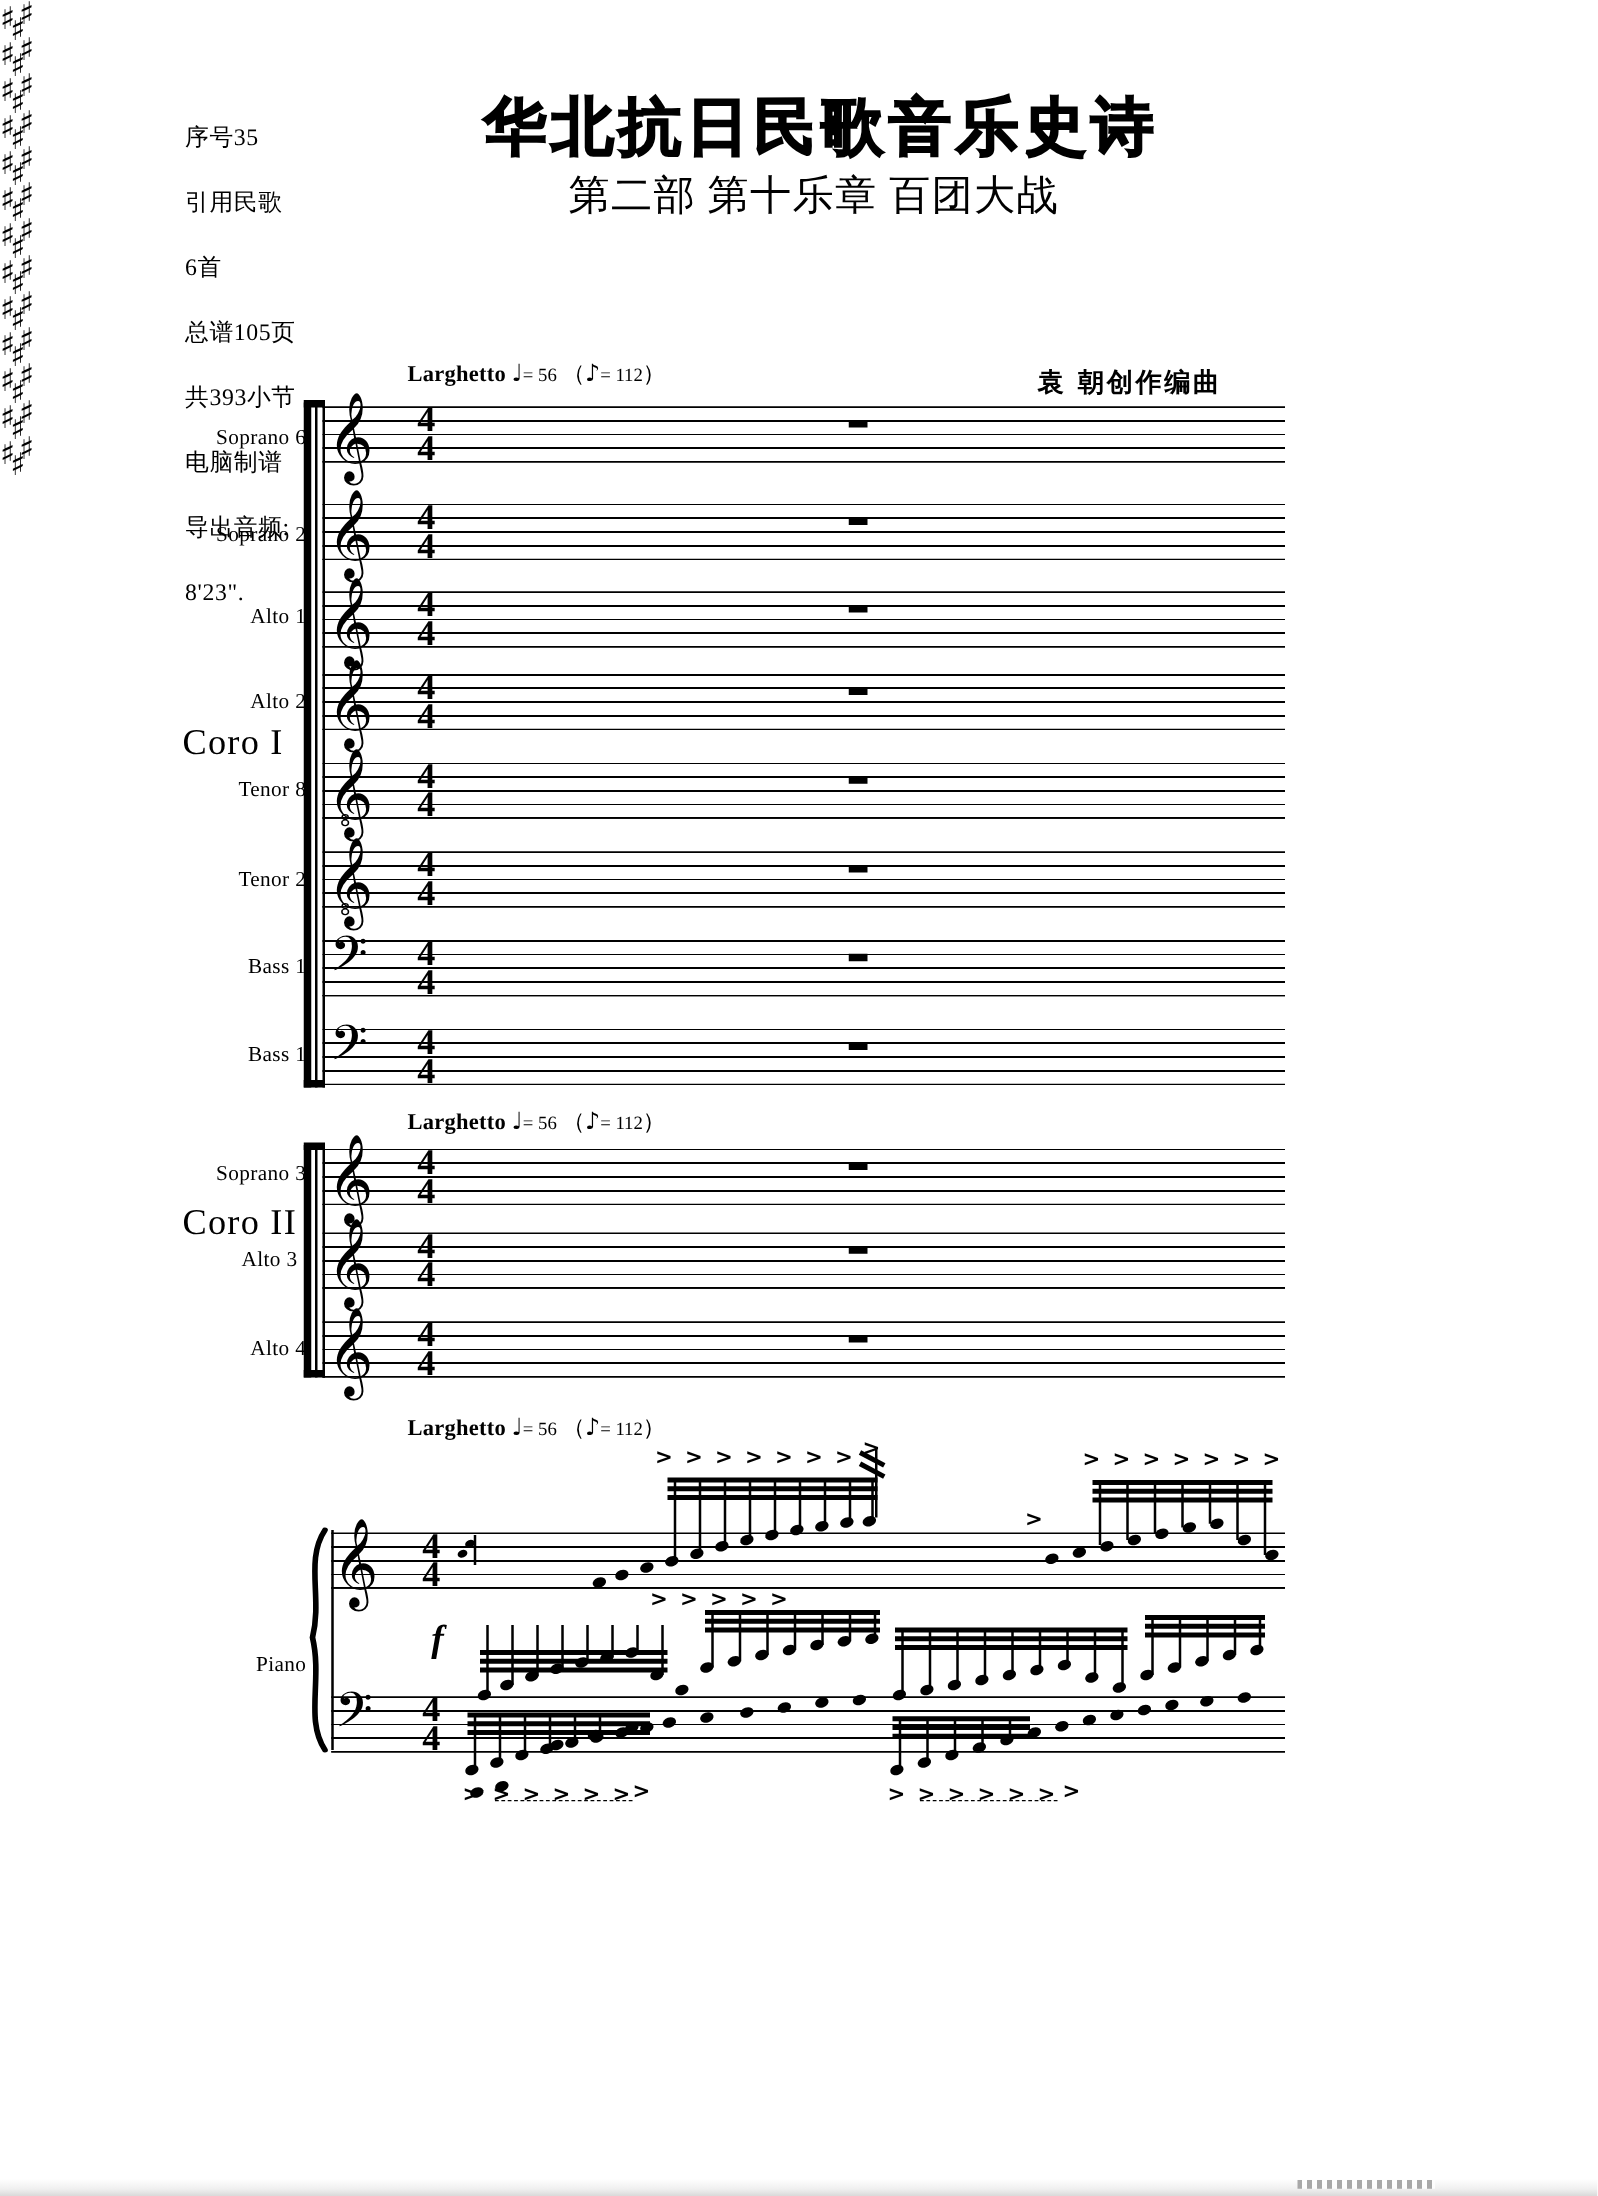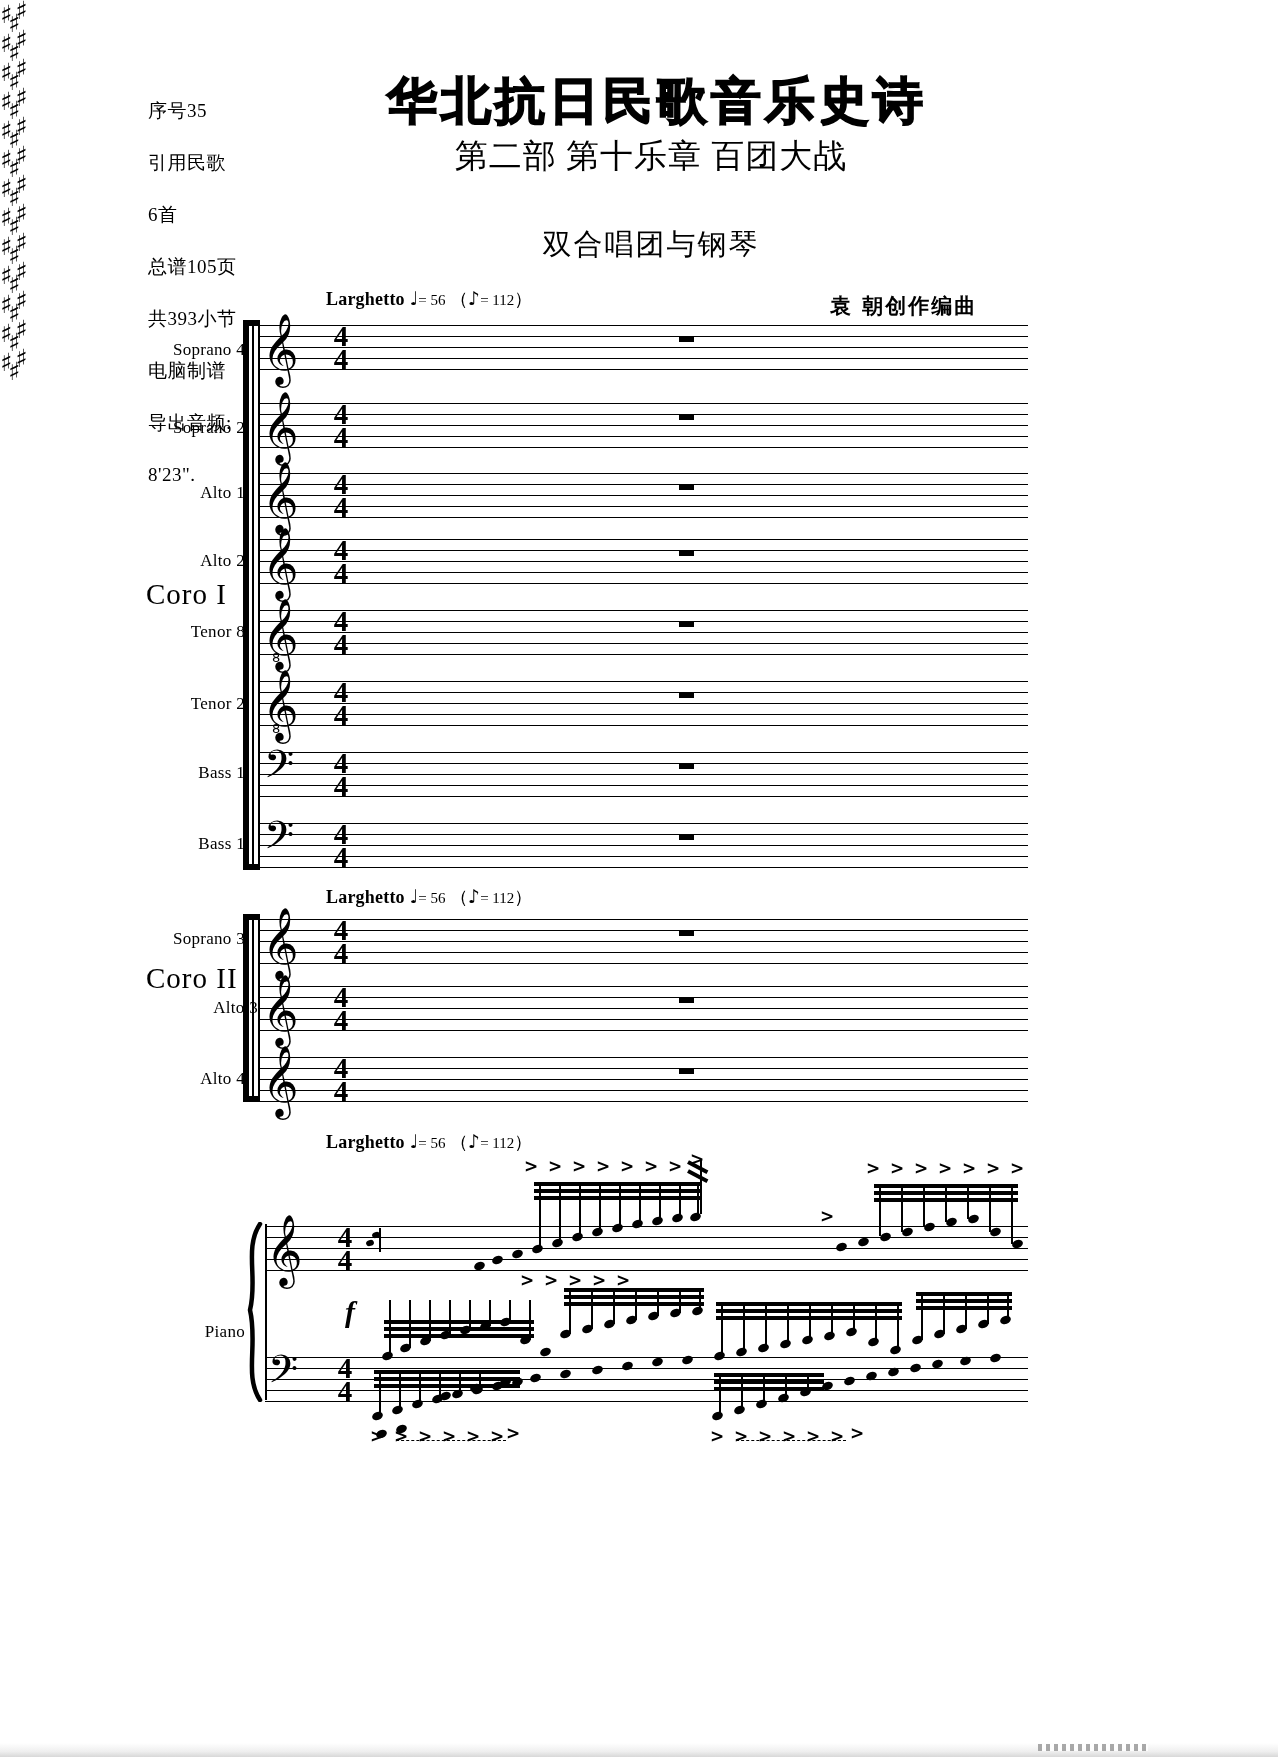--- a/index.html
+++ b/index.html
@@ -161,21 +161,20 @@
     <div>6首</div>
     <div>总谱105页</div>
     <div>共393小节</div>
     <div>电脑制谱</div>
     <div>导出音频:</div>
     <div>8'23".</div>
   </div>
 
   <div id="title-sub1">第二部  第十乐章  百团大战</div>
   <div id="title-main">华北抗日民歌音乐史诗</div>
-  <div id="title-sub3">双合唱团与钢琴</div>
   <div id="composer">袁  朝创作编曲</div>
 
   <div class="tempo" style="left:326px; top:287px;">
     <b>Larghetto</b>
     <span class="nv">♩</span><span class="num">= 56</span>
     <span>（</span><span class="nv">♪</span><span class="num">= 112</span><span>）</span>
   </div>
 
   <div class="tempo" style="left:326px; top:885px;">
     <b>Larghetto</b>
@@ -203,21 +202,21 @@
 
   <svg style="position:absolute; left:234px; top:1222px;" width="34" height="180" viewBox="0 0 34 180">
     <path d="M26 2 C10 26 24 56 16 88 C24 122 10 154 26 178" stroke="#000" stroke-width="4.5" fill="none" stroke-linecap="round"></path>
   </svg>
   <div class="sysbar" style="left:265px; top:1224px; width:2.4px; height:176px;"></div>
 
   <div class="coro-label" style="left:146px; top:578px;">Coro I</div>
   <div class="coro-label" style="left:146px; top:962px;">Coro II</div>
 
   <div class="staff" style="left:258px; top:325px; width:770px;"></div>
-  <div class="inst-label" style="left:105px; top:340px; width:140px;">Soprano 4</div>
+  <div class="inst-label" style="left:105px; top:340px; width:140px;">Soprano 6</div>
   <div class="gly treble" style="left:262px; top:318px;">𝄞</div>
   <div class="ks" style="left:286px; top:323px;">♯<span style="position:relative; left:-4px; top:9px;">♯</span><span style="position:relative; left:-9px; top:-4px;">♯</span></div>
   <div class="ts-num" style="left:330px; top:325px;">4</div>
   <div class="ts-num" style="left:330px; top:348px;">4</div>
   <div class="wrest" style="left:679px; top:336px;"></div>
 
   <div class="staff" style="left:258px; top:403px; width:770px;"></div>
   <div class="inst-label" style="left:105px; top:418px; width:140px;">Soprano 2</div>
   <div class="gly treble" style="left:262px; top:396px;">𝄞</div>
   <div class="ks" style="left:286px; top:401px;">♯<span style="position:relative; left:-4px; top:9px;">♯</span><span style="position:relative; left:-9px; top:-4px;">♯</span></div>
@@ -277,21 +276,21 @@
 
   <div class="staff" style="left:258px; top:919px; width:770px;"></div>
   <div class="inst-label" style="left:105px; top:929px; width:140px;">Soprano 3</div>
   <div class="gly treble" style="left:262px; top:912px;">𝄞</div>
   <div class="ks" style="left:286px; top:917px;">♯<span style="position:relative; left:-4px; top:9px;">♯</span><span style="position:relative; left:-9px; top:-4px;">♯</span></div>
   <div class="ts-num" style="left:330px; top:919px;">4</div>
   <div class="ts-num" style="left:330px; top:942px;">4</div>
   <div class="wrest" style="left:679px; top:930px;"></div>
 
   <div class="staff" style="left:258px; top:986px; width:770px;"></div>
-  <div class="inst-label" style="left:118px; top:998px; width:140px;font-family:Liberation Serif, serif;">Alto 3</div>
+  <div class="inst-label" style="left:98px; top:998px; width:140px;font-family:Liberation Serif, serif;">Alto 3</div>
   <div class="gly treble" style="left:262px; top:979px;">𝄞</div>
   <div class="ks" style="left:286px; top:984px;">♯<span style="position:relative; left:-4px; top:9px;">♯</span><span style="position:relative; left:-9px; top:-4px;">♯</span></div>
   <div class="ts-num" style="left:330px; top:986px;">4</div>
   <div class="ts-num" style="left:330px; top:1009px;">4</div>
   <div class="wrest" style="left:679px; top:997px;"></div>
 
   <div class="staff" style="left:258px; top:1057px; width:770px;"></div>
   <div class="inst-label" style="left:105px; top:1069px; width:140px;">Alto 4</div>
   <div class="gly treble" style="left:262px; top:1050px;">𝄞</div>
   <div class="ks" style="left:286px; top:1055px;">♯<span style="position:relative; left:-4px; top:9px;">♯</span><span style="position:relative; left:-9px; top:-4px;">♯</span></div>

